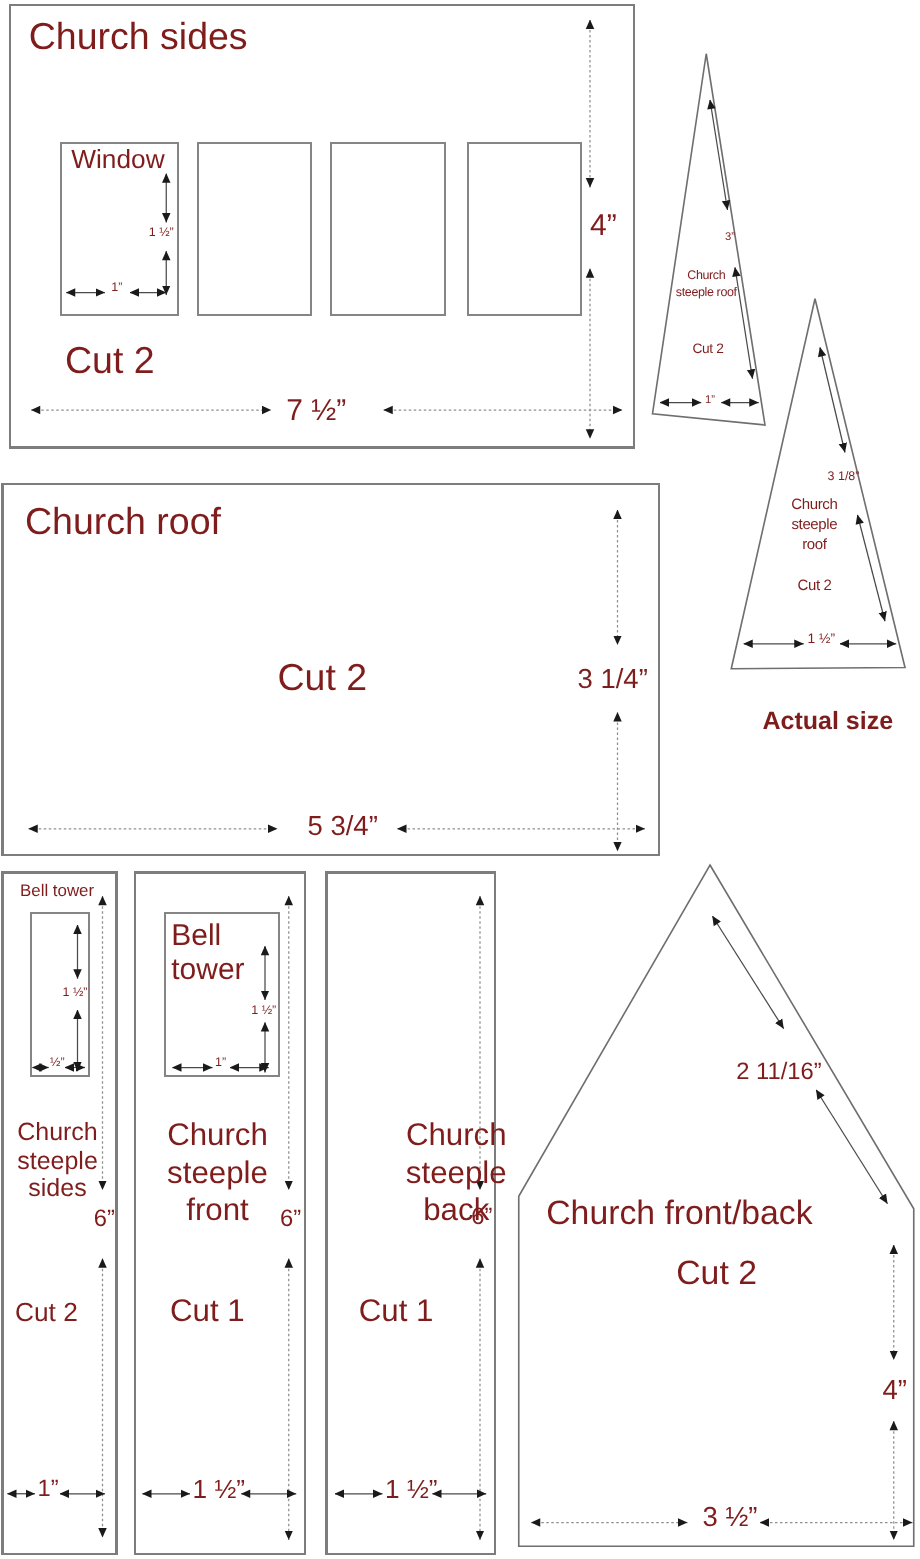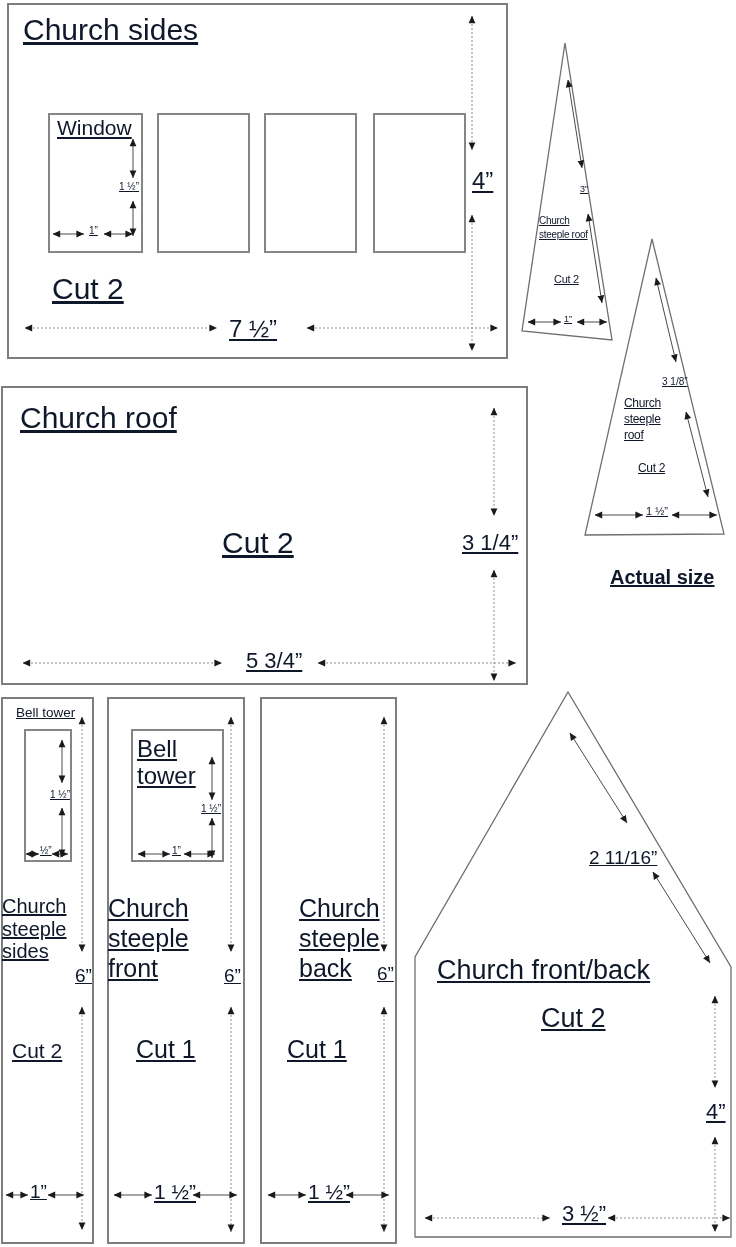--- a/index.html
+++ b/index.html
@@ -1,20 +1,20 @@
 <!DOCTYPE html>
 <html><head>
 <meta charset="utf-8">
 <style>
   html,body{margin:0;padding:0;background:#ffffff;}
   #sheet{position:relative;width:736px;height:1247px;background:#ffffff;overflow:hidden;
          font-family:"Liberation Sans",sans-serif;color:#1c1c1c;}
   #shapes{position:absolute;left:0;top:0;}
-  .lbl{position:absolute;white-space:nowrap;line-height:1.05;color:#0f172a;text-decoration:underline;}
-  .c{white-space:normal;text-align:left;}
+  .lbl{position:absolute;white-space:nowrap;line-height:1.05;color:#7f1d1d;}
+  .c{white-space:normal;text-align:center;}
   .b{font-weight:bold;}
   .tight{letter-spacing:-0.3px;}
 </style>
 </head>
 <body>
 
 <div id="sheet">
 
   <svg id="shapes" width="736" height="1247" viewBox="0 0 736 1247">
     <defs>

